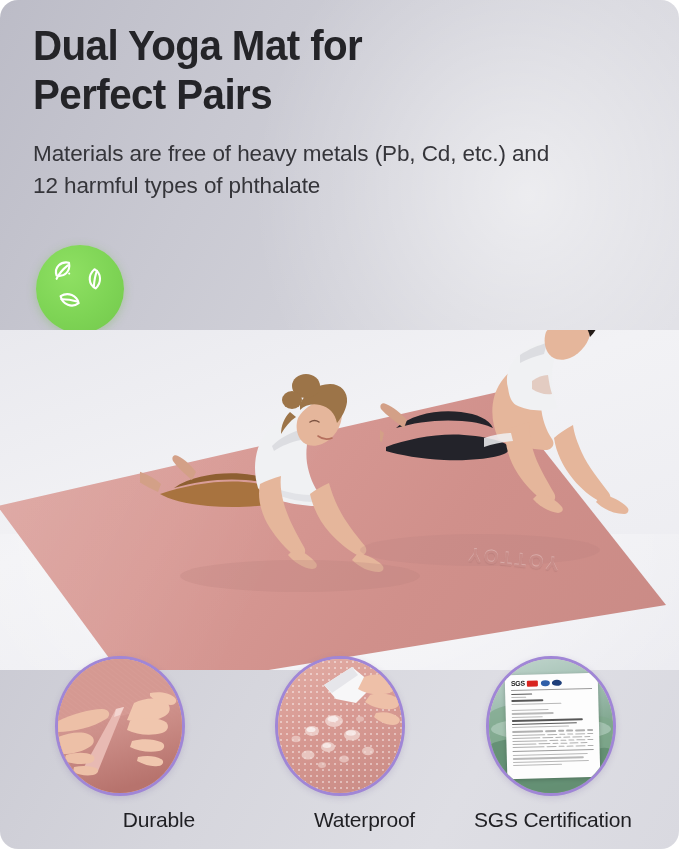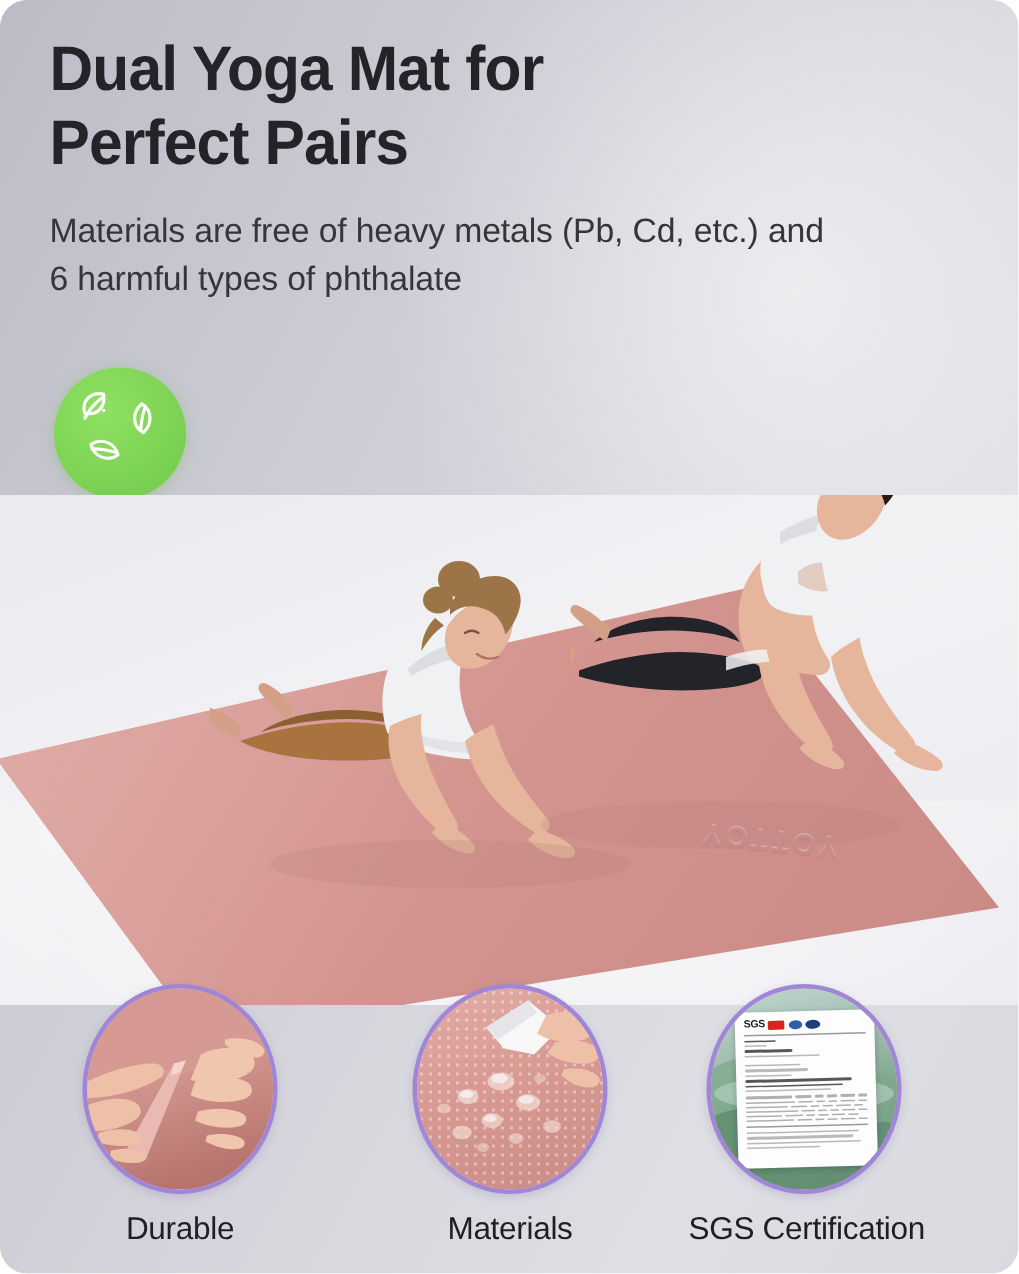--- a/index.html
+++ b/index.html
@@ -145,21 +145,21 @@
   .features {
     position: absolute;
     left: 0;
     top: 650px;
     width: 679px;
     height: 199px;
   }
   .feature {
     position: absolute;
     width: 150px;
-    text-align: center;
+    text-align: right;
   }
   .feature .disc {
     position: relative;
     width: 124px;
     height: 134px;
     margin: 0 auto;
     border-radius: 50%;
     border: 3.5px solid #a086d6;
     overflow: hidden;
     background: #e7cfc8;
@@ -167,21 +167,21 @@
   }
   .feature .cap {
     margin-top: 12px;
     font-size: 21px;
     color: #1f1f23;
     letter-spacing: -0.2px;
     white-space: nowrap;
   }
   #f1 { left: 45px;  top: 6px; }
   #f2 { left: 265px; top: 6px; }
-  #f3 { left: 461px; top: 6px; }
+  #f3 { left: 476px; top: 6px; }
   #f3 .cap { margin-left: -2px; }
 
   .disc svg, .disc .inner { position: absolute; inset: 0; width: 100%; height: 100%; }
 
   
   .tex-dots {
     position: absolute; inset: 0;
     background-image: radial-gradient(circle, rgba(255,255,255,.55) 0.9px, rgba(0,0,0,0) 1.2px);
     background-size: 6px 6px;
     opacity: .75;
@@ -219,21 +219,21 @@
 <body>
 
 <div id="poster">
 
   <div class="bg-glow"></div>
 
   <div class="headline">
     <h1>Dual Yoga Mat for
 Perfect Pairs</h1>
     <p>Materials are free of heavy metals (Pb, Cd, etc.) and
-6 harmful types of phthalate</p>
+12 harmful types of phthalate</p>
   </div>
 
   <div class="eco-badge">
     <svg viewBox="0 0 88 88" width="88" height="88">
       <g fill="none" stroke="#ffffff" stroke-width="2.1" stroke-linecap="round" stroke-linejoin="round">
 
         <path d="M20.5 30.5c-2.5-8.5 4.5-14.5 12.5-12.8 1.6 8.3-4 14.6-12.5 12.8z"></path>
         <path d="M20.6 33.8c2.2-4.6 6.1-9.5 11.2-13.4"></path>
         <circle cx="33.2" cy="28.6" r="1.05" fill="#ffffff" stroke="none"></circle>
 
@@ -394,21 +394,21 @@
             <ellipse cx="49" cy="86.5" rx="4.2" ry="2.5" fill="#ffffff" opacity=".55"></ellipse>
             <ellipse cx="90" cy="92" rx="6" ry="4.2" fill="#f2dbd6" opacity=".65"></ellipse>
             <ellipse cx="30" cy="96" rx="6.5" ry="4.5" fill="#f2dbd6" opacity=".68"></ellipse>
             <ellipse cx="66" cy="100" rx="5" ry="3.6" fill="#f1d9d4" opacity=".6"></ellipse>
             <ellipse cx="18" cy="80" rx="4.5" ry="3.2" fill="#f1d9d4" opacity=".6"></ellipse>
             <ellipse cx="44" cy="106" rx="4" ry="3" fill="#f1d9d4" opacity=".55"></ellipse>
             <ellipse cx="82" cy="60" rx="4" ry="2.8" fill="#f1d9d4" opacity=".5"></ellipse>
           </g>
         </svg>
       </div>
-      <div class="cap">Materials</div>
+      <div class="cap">Waterproof</div>
     </div>
 
     <div class="feature" id="f3">
       <div class="disc">
         <div class="cert-bg"></div>
         <svg class="inner" viewBox="0 0 124 134" preserveAspectRatio="xMidYMid slice">
           <path d="M0 54c18-12 34-8 48 2 14 10 30 14 46 6 12-6 22-6 30 0v72H0z" fill="#7fa88c" opacity=".7"></path>
           <path d="M0 86c20-10 38-6 54 4 16 10 34 10 50 2 8-4 14-4 20-1v43H0z" fill="#5d8a6e" opacity=".75"></path>
           <ellipse cx="62" cy="70" rx="60" ry="12" fill="#cddfd6" opacity=".45"></ellipse>
         </svg>

